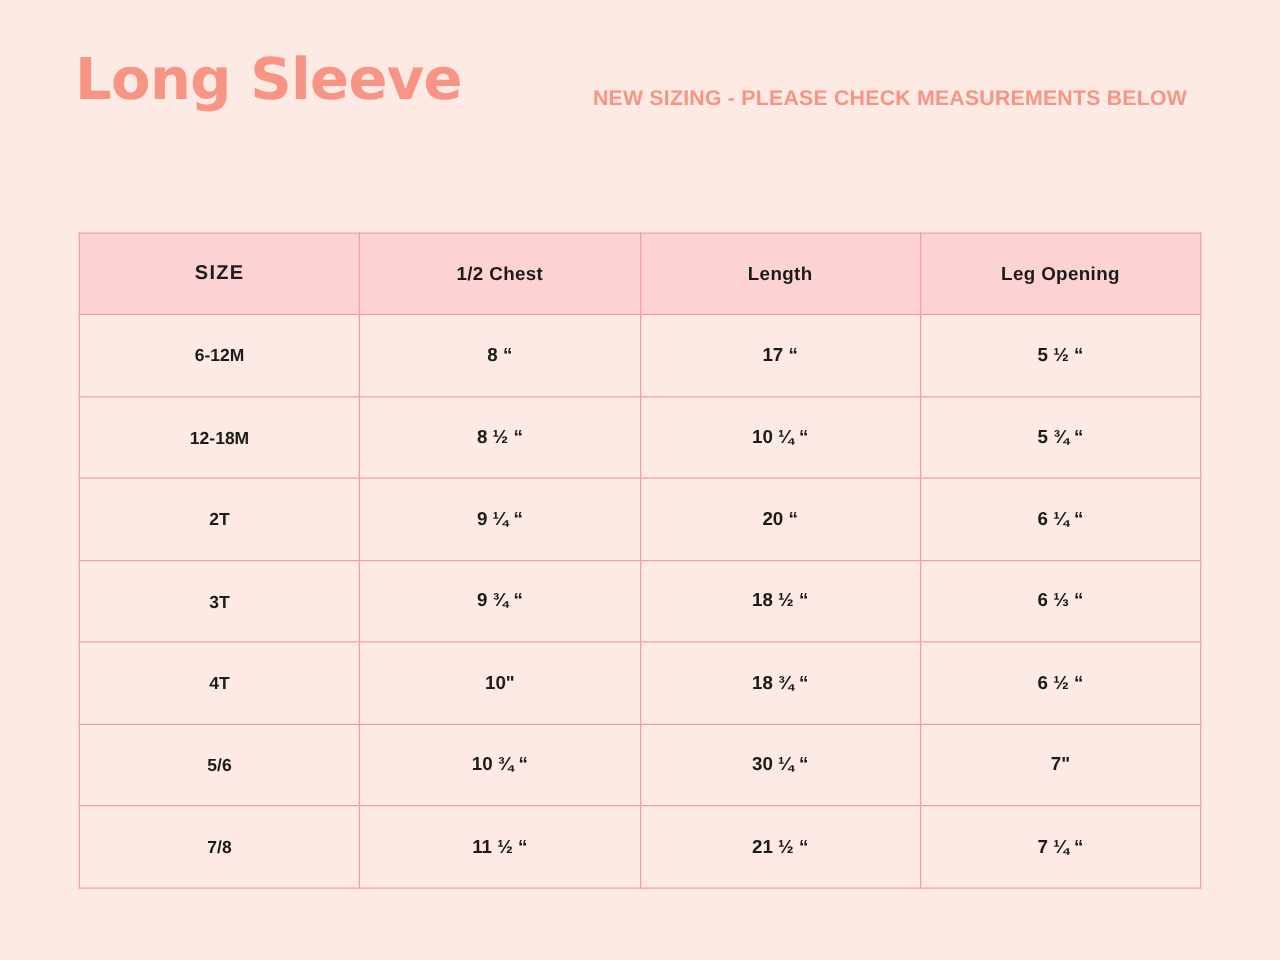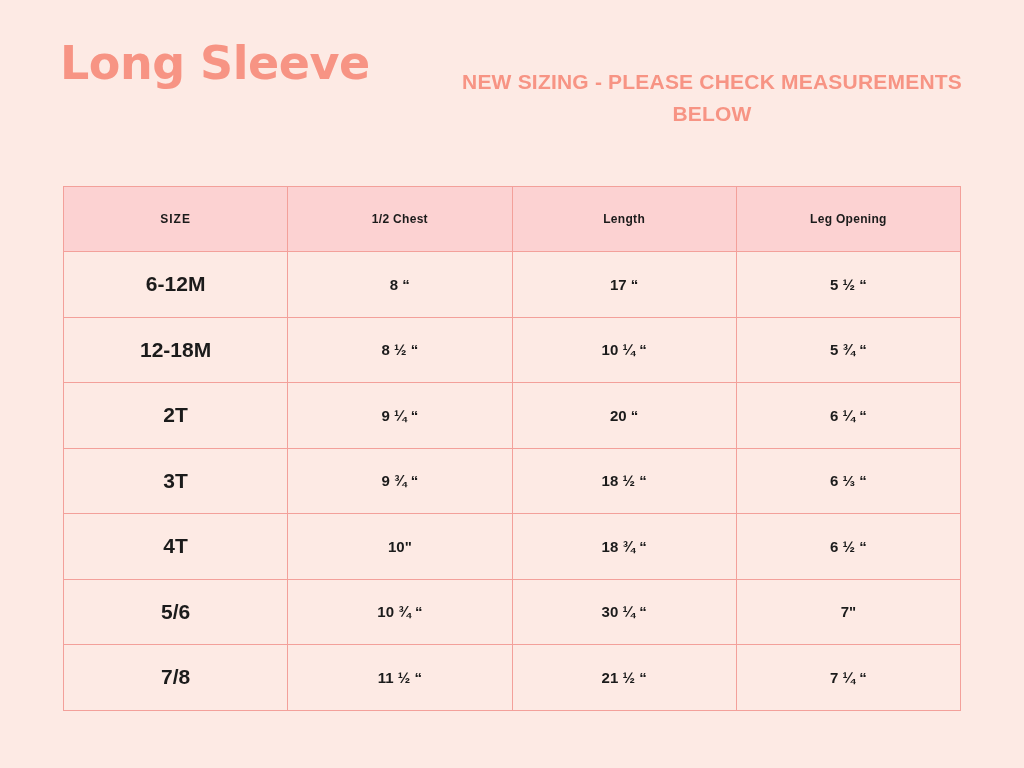--- a/index.html
+++ b/index.html
@@ -43,21 +43,21 @@
   }
   .subtitle-block {
     flex: 1 1 auto;
     padding-top: 28px;
     text-align: center;
   }
   .subtitle {
     color: #f79484;
     font-family: "Liberation Sans", sans-serif;
     font-weight: bold;
-    font-size: 21px;
+    font-size: 17px;
     line-height: 1.5;
     letter-spacing: 0.2px;
     margin: 0;
     text-transform: uppercase;
   }
   .table-wrap {
     position: absolute;
     left: 63px;
     top: 186px;
     width: 898px;
@@ -71,35 +71,35 @@
   table.size-chart td {
     border: 1.5px solid #f3a09a;
     text-align: center;
     vertical-align: middle;
     font-weight: bold;
     color: #1b1b1b;
   }
   table.size-chart thead th {
     background: #fcd2d2;
     height: 62px;
-    font-size: 12px;
+    font-size: 15px;
     letter-spacing: 0.3px;
   }
   table.size-chart thead th.col-size {
-    font-size: 12px;
+    font-size: 16px;
     letter-spacing: 1px;
     margin-top: 27px;
   }
   table.size-chart tbody td {
     background: #fdeae4;
     height: 62.5px;
     font-size: 15px;
   }
   table.size-chart tbody td.size-cell {
-    font-size: 21px;
+    font-size: 14px;
   }
 </style>
 </head>
 <body>
 
 <div class="page">
 
   <div class="header">
     <div class="title-block">
       <h1 class="title"><span>Long Sleeve</span></h1>

